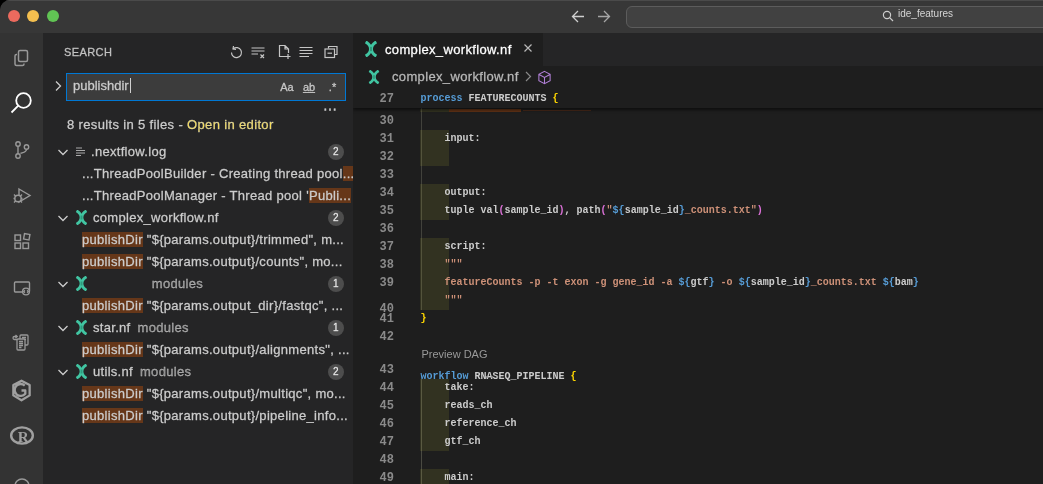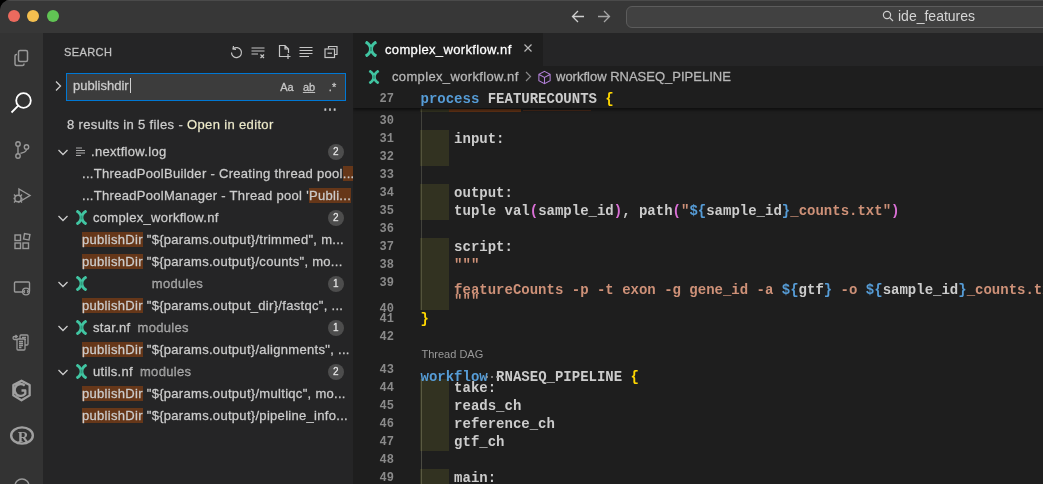--- a/index.html
+++ b/index.html
@@ -23,21 +23,21 @@
   .row{left:0;width:310px;height:22px;display:flex;align-items:center;white-space:nowrap;overflow:hidden;letter-spacing:0.3px;}
   .badge{position:absolute;right:9px;top:3px;width:16px;height:16px;border-radius:50%;background:#4d4d4d;color:#fff;font-size:10px;display:flex;align-items:center;justify-content:center;}
   .hl{background:#663719;}
   .dim{color:#8c8c8c;}
   .chev{color:#cccccc;}
   
   #editor{left:353px;top:33px;width:690px;height:451px;background:#1e1e1e;}
   #tabs{position:absolute;left:0;top:0;width:690px;height:33px;background:#252526;}
   #tab1{position:absolute;left:0;top:0;width:190px;height:33px;background:#1e1e1e;color:#ffffff;font-size:13px;-webkit-text-stroke:0.3px rgba(255,255,255,0.9);}
   #crumbs{position:absolute;left:0;top:33px;width:690px;height:23px;color:#b8b8b8;font-size:13px;-webkit-text-stroke:0.3px rgba(184,184,184,0.9);}
-  .cl{position:absolute;height:18px;font-family:"Liberation Mono",monospace;font-size:14px;line-height:18px;color:#cccccc;white-space:pre;font-weight:700;}
+  .cl{position:absolute;height:18px;font-family:"Liberation Mono",monospace;font-size:10px;line-height:18px;color:#cccccc;white-space:pre;font-weight:700;}
   .ln{position:absolute;width:41px;text-align:right;height:18px;font-family:"Liberation Mono",monospace;font-size:12px;line-height:18px;color:#8a8a8a;font-weight:700;}
   .band{position:absolute;left:67px;width:29px;background:rgba(255,255,64,0.092);}
   .kw{color:#569cd6;}
   .st{color:#ce9178;}
   .b1{color:#ffd700;}
   .b2{color:#da70d6;}
   .ib{color:#569cd6;}
   svg{display:block;}
 </style>
 </head>
@@ -58,21 +58,21 @@
         <path d="M7 1 L12.5 6.5 L7 12 M12.5 6.5 H1" stroke="#a5a5a5" stroke-width="1.3" fill="none"></path>
       </svg>
   </div>
   <div id="cmdbox" class="abs"></div>
   <div class="abs" style="left:881px;top:9px;">
     <svg width="14" height="14" viewBox="0 0 14 14">
         <circle cx="6" cy="6" r="3.6" stroke="#cccccc" stroke-width="1.2" fill="none"></circle>
         <path d="M8.7 8.7 L12 12" stroke="#cccccc" stroke-width="1.2"></path>
       </svg>
   </div>
-  <div class="abs" style="left:898px;top:8px;font-size:14px;color:#d5d5d5;">ide_features</div>
+  <div class="abs" style="left:898px;top:8px;font-size:10px;color:#d5d5d5;">ide_features</div>
 
   <div id="activitybar" class="abs"></div>
   <div class="abs aicon" style="top:42px;">
     <svg width="22" height="22" viewBox="0 0 22 22">
         <rect x="7.5" y="3.5" width="9" height="11" rx="1.5" stroke="#999999" stroke-width="1.5" fill="none"></rect>
         <path d="M6 7.5 H5.5 A1.5 1.5 0 0 0 4 9 v8 a1.5 1.5 0 0 0 1.5 1.5 h6 a1.5 1.5 0 0 0 1.5 -1.5 V16.5" stroke="#999999" stroke-width="1.5" fill="none"></path>
       </svg>
   </div>
   <div class="abs aicon" style="top:86.5px;">
     <svg width="27" height="27" viewBox="0 0 27 27">
@@ -175,21 +175,21 @@
     </div>
     <div id="searchbox" class="abs">
       <div id="searchtext">publishdir<span style="border-left:1.2px solid #d0d0d0;margin-left:1px;"></span></div>
       <div class="abs boxicon" style="left:210px;">Aa</div>
       <div class="abs boxicon" style="left:232px;">
           <u>ab</u>
         </div>
       <div class="abs boxicon" style="left:254px;">&nbsp;.*</div>
     </div>
     <div class="abs" style="left:280px;top:68px;color:#c5c5c5;font-size:14px;letter-spacing:1px;">⋯</div>
-    <div class="abs" style="left:24px;top:84px;font-size:13px;color:#cccccc;letter-spacing:0.35px;">8 results in 5 files - <span style="color:#fef9c3;">Open in editor</span></div>
+    <div class="abs" style="left:24px;top:84px;font-size:13px;color:#cccccc;letter-spacing:0.35px;">8 results in 5 files - <span style="color:#fde047;">Open in editor</span></div>
 
     <div id="tree" class="abs" style="left:0;top:107.5px;width:310px;">
       <div class="row" style="position:absolute;top:0;">
         <span style="margin-left:13px;">
             <svg width="14" height="14" viewBox="0 0 14 14" stroke="#cccccc" stroke-width="1.3" fill="none">
               <path d="M2.5 5 L7 9.5 L11.5 5"></path>
             </svg>
           </span>
         <span style="margin-left:4px;">
             <svg width="13" height="13" viewBox="0 0 13 13" stroke="#aaaaaa" stroke-width="1.2" fill="none">
@@ -330,21 +330,20 @@
       <span style="position:absolute;left:170px;top:2px;color:#8a8a8a;">
           <svg width="10" height="16" viewBox="0 0 10 16" stroke="#8a8a8a" stroke-width="1.2" fill="none">
             <path d="M3 4 L7.5 8.5 L3 13"></path>
           </svg>
         </span>
       <span style="position:absolute;left:184px;top:4px;">
           <svg width="15" height="15" viewBox="0 0 16 16" stroke="#b180d7" stroke-width="1.1" fill="none">
             <path d="M8 1.5 L14 4.7 V11.3 L8 14.5 L2 11.3 V4.7 Z M2.2 4.8 L8 8 L13.8 4.8 M8 8 V14.3"></path>
           </svg>
         </span>
-      <span style="position:absolute;left:203px;top:3px;">workflow RNASEQ_PIPELINE</span>
     </div>
 
     <div id="code" class="abs" style="left:0;top:56px;width:690px;height:395px;overflow:hidden;">
 
       <div class="abs" style="left:67.5px;top:19px;width:1px;height:202px;background:#42423c;"></div>
         <div class="abs" style="left:67.5px;top:290.2px;width:1px;height:105px;background:#4a4a42;"></div>
 
       <div class="abs band" style="top:19.5px;height:3.7px;"></div>
       <div class="abs" style="left:96.3px;top:19.8px;width:72px;height:3.4px;background:#5e3115;"></div>
       <div class="abs" style="left:170px;top:20.8px;width:68px;height:1.6px;background:#47291a;"></div>
@@ -374,24 +373,24 @@
       <div class="ln" style="top:326.2px;">46</div>
       <div class="ln" style="top:344.2px;">47</div>
       <div class="ln" style="top:362.2px;">48</div>
       <div class="ln" style="top:380.2px;">49</div>
 
       <div class="cl" style="left:67.5px;top:41.2px;">    input:</div>
       <div class="cl" style="left:67.5px;top:95.2px;">    output:</div>
       <div class="cl" style="left:67.5px;top:113.2px;">    tuple val<span class="b2">(</span>sample_id<span class="b2">)</span>, path<span class="b2">(</span><span class="st">"</span><span class="ib">${</span>sample_id<span class="ib">}</span><span class="st">_counts.txt"</span><span class="b2">)</span></div>
       <div class="cl" style="left:67.5px;top:149.2px;font-family:Liberation Mono, monospace;">    script:</div>
       <div class="cl" style="left:67.5px;top:167.2px;">    <span class="st">"""</span></div>
-      <div class="cl" style="left:67.5px;top:185.2px;margin-top:7px;">    <span class="st">featureCounts -p -t exon -g gene_id -a </span><span class="ib">${</span>gtf<span class="ib">}</span><span class="st"> -o </span><span class="ib">${</span>sample_id<span class="ib">}</span><span class="st">_counts.txt </span><span class="ib">${</span>bam<span class="ib">}</span></div>
+      <div class="cl" style="left:67.5px;top:185.2px;">    <span class="st">featureCounts -p -t exon -g gene_id -a </span><span class="ib">${</span>gtf<span class="ib">}</span><span class="st"> -o </span><span class="ib">${</span>sample_id<span class="ib">}</span><span class="st">_counts.txt </span><span class="ib">${</span>bam<span class="ib">}</span></div>
       <div class="cl" style="left:67.5px;top:203.2px;">    <span class="st">"""</span></div>
       <div class="cl" style="left:67.5px;top:221.2px;"><span class="b1">}</span></div>
-      <div class="abs" style="left:68.5px;top:258.5px;font-size:11px;color:#999999;">Thread DAG</div>
+      <div class="abs" style="left:68.5px;top:258.5px;font-size:11px;color:#999999;">Preview DAG</div>
       <div class="cl" style="left:67.5px;top:279px;"><span class="kw">workflow</span> RNASEQ_PIPELINE <span class="b1">{</span></div>
       <div class="abs" style="left:133px;top:286.5px;width:2px;height:2px;border-radius:50%;background:#9a9a9a;"></div>
         <div class="abs" style="left:138px;top:286.5px;width:2px;height:2px;border-radius:50%;background:#9a9a9a;"></div>
         <div class="abs" style="left:143px;top:286.5px;width:2px;height:2px;border-radius:50%;background:#9a9a9a;"></div>
       <div class="cl" style="left:67.5px;top:290.2px;">    take:</div>
       <div class="cl" style="left:67.5px;top:308.2px;">    reads_ch</div>
       <div class="cl" style="left:67.5px;top:326.2px;">    reference_ch</div>
       <div class="cl" style="left:67.5px;top:344.2px;">    gtf_ch</div>
       <div class="cl" style="left:67.5px;top:380.2px;">    main:</div>
 

